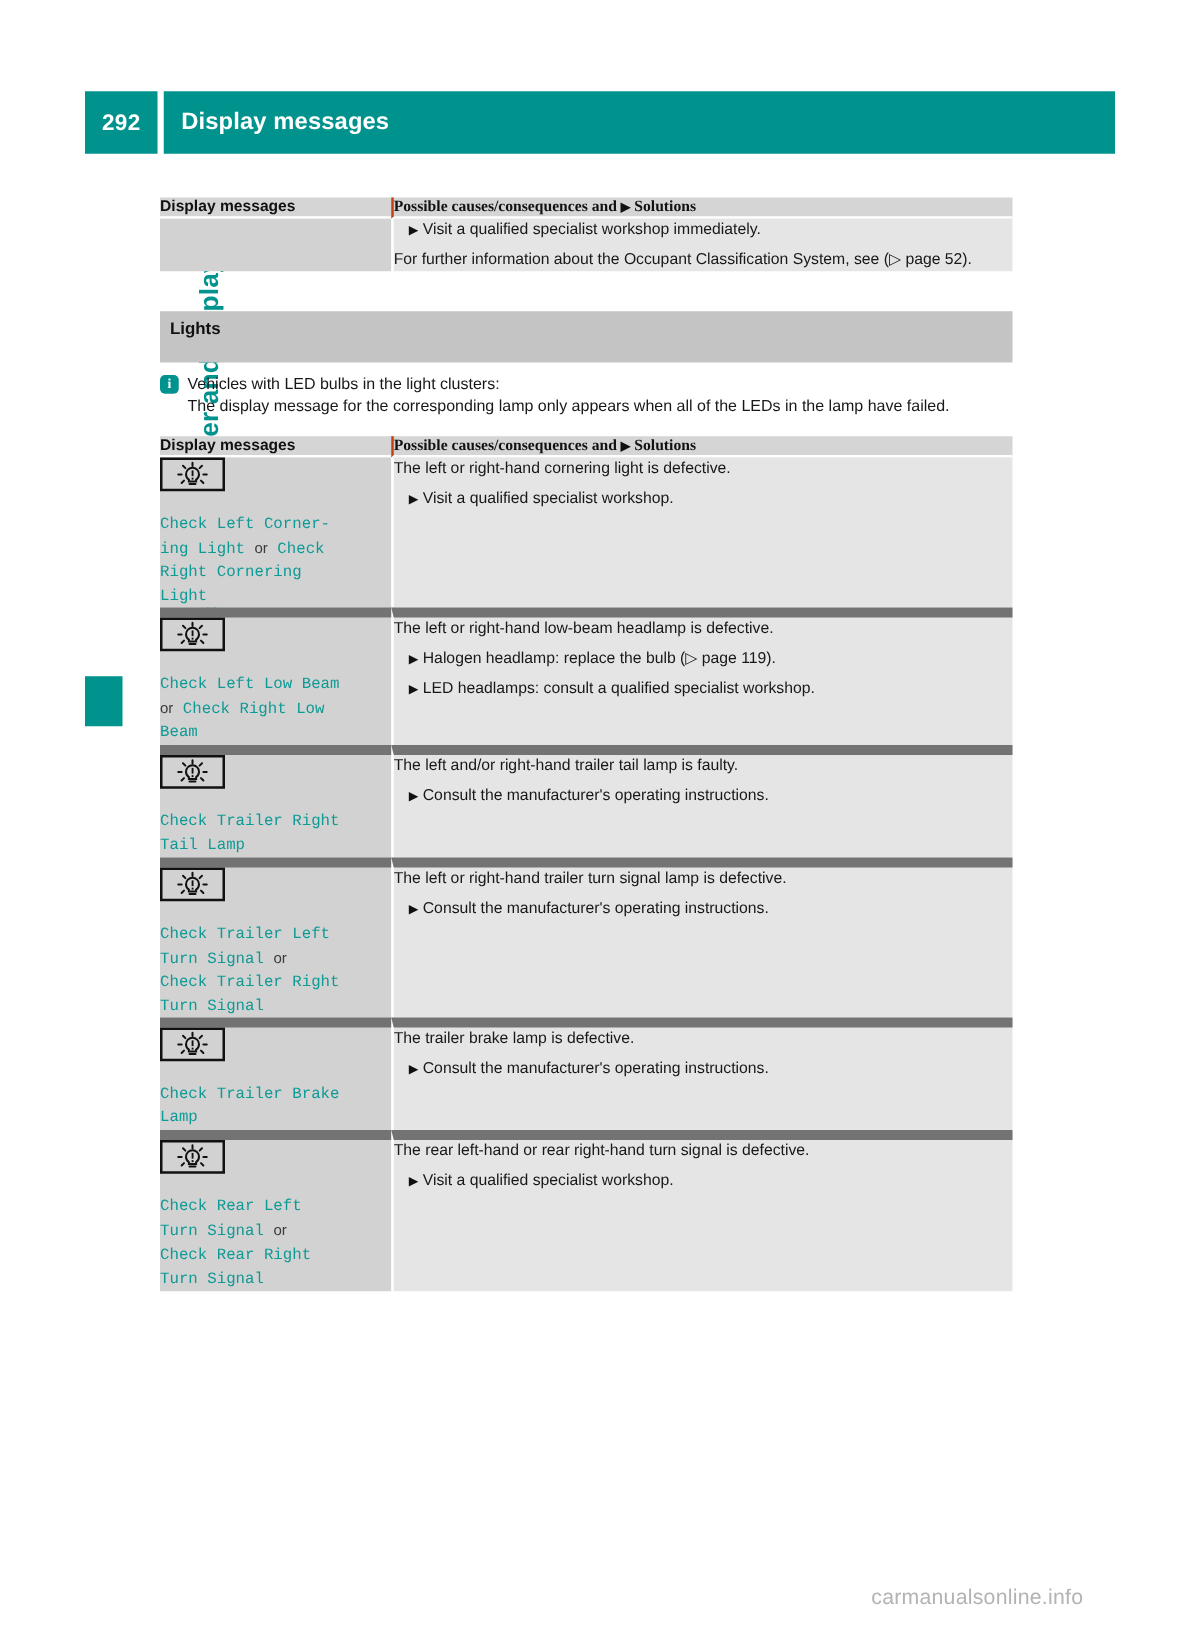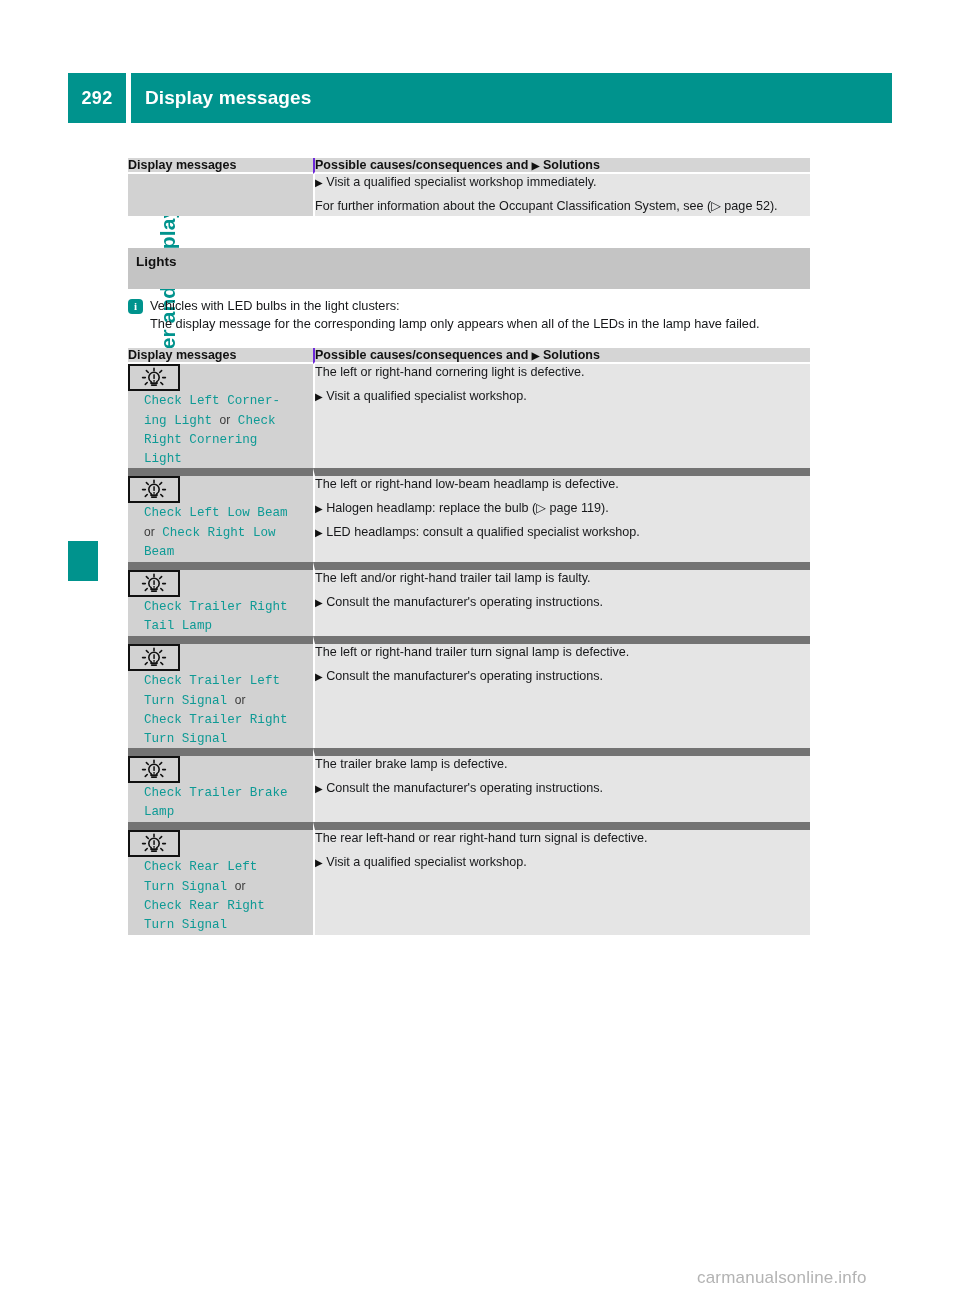--- a/index.html
+++ b/index.html
@@ -56,30 +56,30 @@
   .colA { width: 185px; }
   .colB { width: 497px; }
 
   .hdr-cell {
     background: #d5d5d5;
     font-size: 12.5px; font-weight: bold; color: #111;
     padding: 7px 10px 8px 8px;
     text-align: left;
     border-bottom: 2px solid #ffffff;
   }
-  .hdr-cell.b { border-left: 2px solid #6d28d9; }
+  .hdr-cell.b { border-left: 2px solid #c2410c; font-family: Liberation Serif, serif; }
 
   .cellA { background: #d2d2d2; padding: 9px 10px 12px 8px; }
   .cellB { background: #e5e5e5; padding: 9px 12px 12px 8px; border-left: 2px solid #ffffff; }
   .rowsep td { border-top: 8px solid #737373; }
 
   .txt { font-size: 12.6px; color: #17181a; line-height: 1.42; }
   .txt p { margin: 0 0 6px 0; }
   .txt p:last-child { margin-bottom: 0; }
-  .bullet { display: block; text-indent: -12px; padding-left: 12px; }
+  .bullet { display: block; text-indent: -12px; padding-left: 24px; }
   .tri { font-size: 10px; color: #111; }
   .bold { font-weight: normal; }
 
   
   .section-band {
     background: #c4c4c4;
     font-size: 13.5px; font-weight: bold; color: #111;
     padding: 6px 10px 20px 8px;
     width: 682px;
   }
@@ -94,21 +94,21 @@
     display: flex; align-items: center; justify-content: center;
     margin-top: 2px;
   }
   .note-txt { font-size: 12.8px; color: #17181a; line-height: 1.45; }
   .note-body { font-size: 12.8px; color: #17181a; line-height: 1.45; padding-left: 22px; }
 
   
   .msg {
     font-family: "Liberation Mono", monospace;
     font-size: 12.6px; color: #0e9a95; line-height: 1.5;
-    margin-top: 1px; word-spacing: 0px; padding-left: 16px;
+    margin-top: 17px; word-spacing: 0px;
   }
   .msg .conj { color: #3b3b3b; font-family: "Liberation Sans", sans-serif; font-size: 12px; }
 
   
   .lamp-icon {
     width: 52px; height: 27px; border: 2px solid #111; background: #d2d2d2;
     display: block;
   }
   .lamp-icon svg { display: block; }
 

